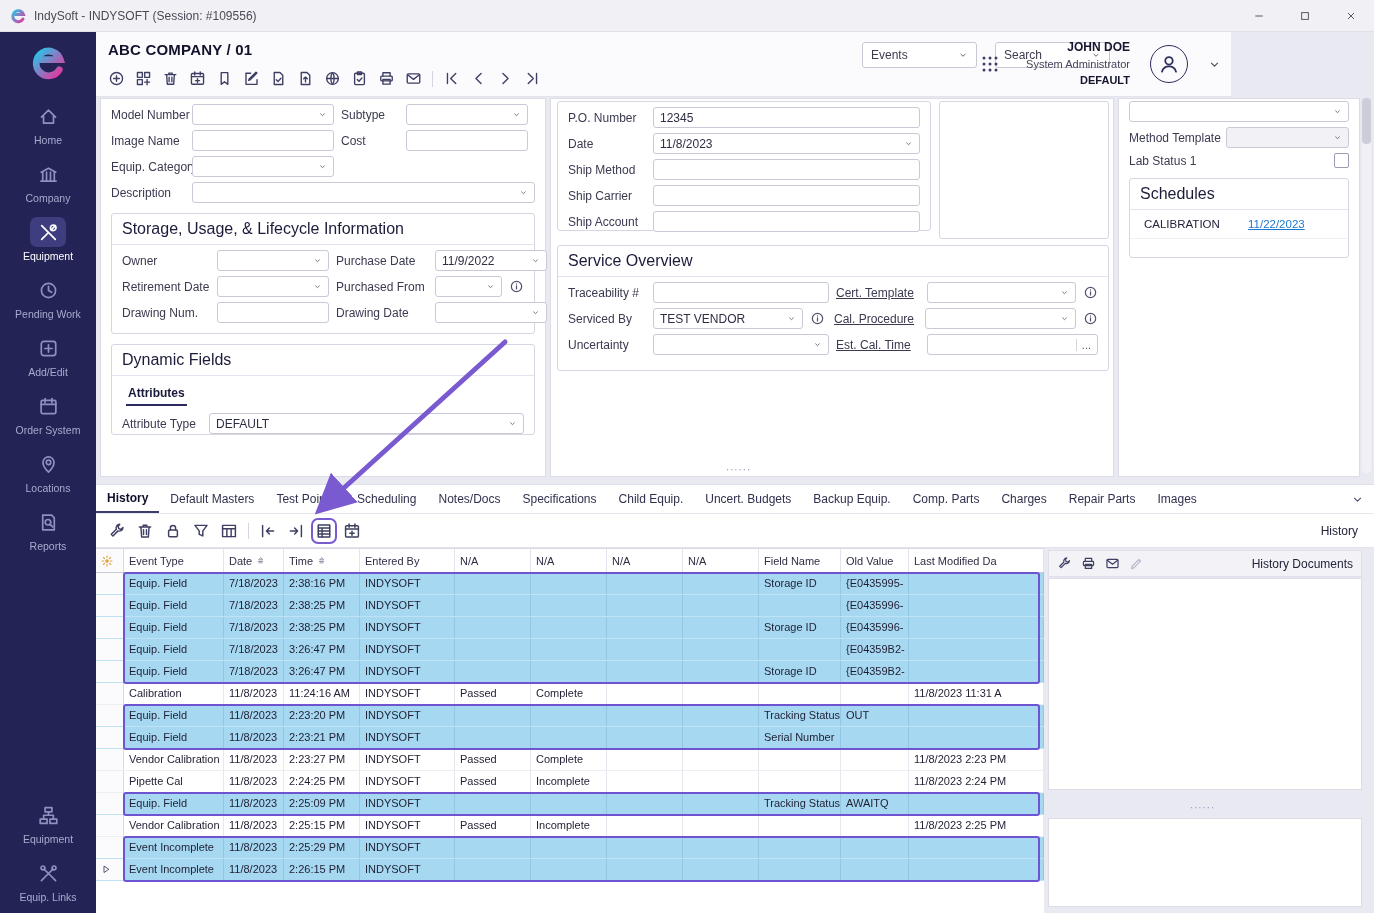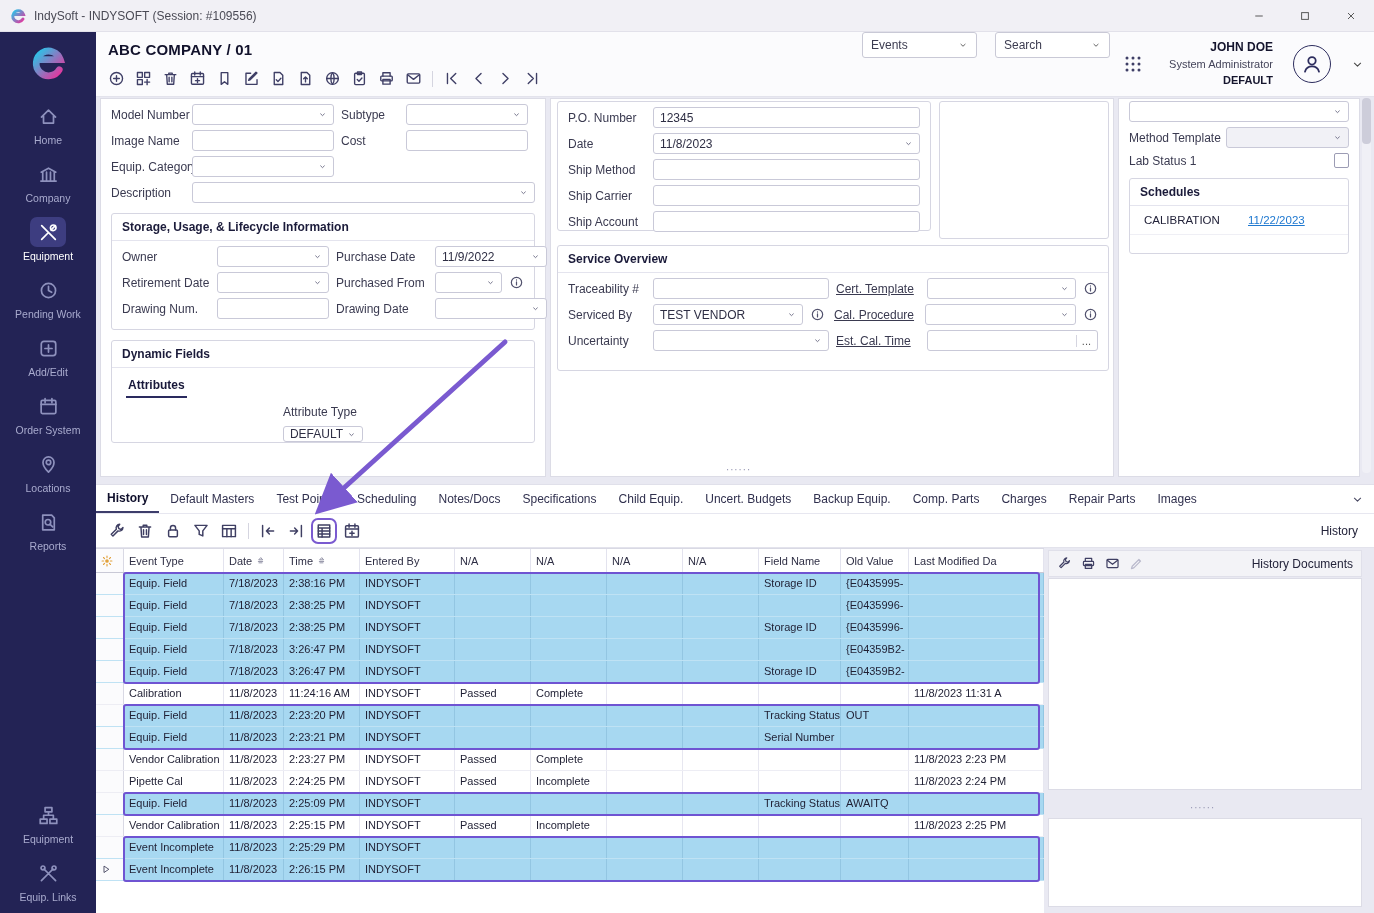--- a/index.html
+++ b/index.html
@@ -21,27 +21,27 @@
   .side-logo svg{width:36px;height:36px;}
   .side-item{width:92px;display:flex;flex-direction:column;align-items:center;padding:7px 0 6px;cursor:default;}
   .side-ic{width:36px;height:30px;border-radius:7px;display:flex;align-items:center;justify-content:center;color:#8e91bd;}
   .side-ic .ic{width:21px;height:21px;}
   .side-label{font-size:10.5px;color:#a9abce;margin-top:3px;white-space:nowrap;}
   .side-item.active .side-ic{background:#3d3d80;color:#ffffff;}
   .side-item.active .side-label{color:#ffffff;}
   .side-bottom{margin-top:auto;padding-bottom:4px;display:flex;flex-direction:column;align-items:center;}
 
   
-  .topbar{position:absolute;left:96px;top:32px;width:1278px;height:64px;background:#fbfbfd;border-bottom:1px solid #e3e3ec;}
+  .topbar{position:absolute;left:96px;top:32px;width:1135px;height:64px;background:#fbfbfd;border-bottom:1px solid #e3e3ec;}
   .page-title{position:absolute;left:12px;top:9px;font-size:15px;font-weight:bold;color:#12122c;letter-spacing:.2px;}
   .main-toolbar{position:absolute;left:12px;top:38px;display:flex;align-items:center;gap:10px;color:#3f3f66;}
   .tb-btn{display:flex;align-items:center;justify-content:center;}
   .tb-btn .ic{width:17px;height:17px;}
   .tb-sep{width:1px;height:16px;background:#d5d5e0;}
-  .sel{position:absolute;top:0;height:26px;background:#fff;border:1px solid #c9c9d6;border-radius:3px;display:flex;align-items:center;justify-content:space-between;padding:0 8px;font-size:12px;color:#3c3c50;box-sizing:border-box;}
+  .sel{position:absolute;top:10px;height:26px;background:#fff;border:1px solid #c9c9d6;border-radius:3px;display:flex;align-items:center;justify-content:space-between;padding:0 8px;font-size:12px;color:#3c3c50;box-sizing:border-box;}
   .sel .ic{width:10px;height:10px;color:#666;}
   .sel-events{left:766px;width:115px;}
   .sel-search{left:899px;width:115px;gap:16px;}
   .user-area{position:absolute;right:10px;top:0;height:64px;display:flex;align-items:center;gap:20px;}
   .apps-btn{color:#3f3f66;margin-right:6px;}
   .apps-btn .ic{width:20px;height:20px;}
   .user-text{text-align:right;line-height:1.45;}
   .user-name{font-size:12px;font-weight:bold;color:#15152e;}
   .user-role{font-size:11px;color:#44445a;}
   .user-profile{font-size:11px;font-weight:bold;color:#15152e;}
@@ -56,21 +56,21 @@
   .card-mid{left:454px;top:2px;width:564px;height:379px;}
   .card-right{left:1022px;top:2px;width:242px;height:379px;}
   .frow{display:flex;align-items:center;margin:5px 10px;gap:7px;}
   .lbl{font-size:12px;color:#3a3a50;white-space:nowrap;}
   .inp,.dd{height:21px;background:#fff;border:1px solid #c9c9d8;border-radius:3px;font-size:12px;color:#2e2e44;display:flex;align-items:center;padding:0 6px;box-sizing:border-box;white-space:nowrap;overflow:hidden;}
   .dd{justify-content:space-between;}
   .dd .ic{width:9px;height:9px;color:#676780;flex:none;margin-left:4px;}
   .dd.disabled{background:#f1f1f6;color:#9a9aae;}
   .info-btn{color:#52526e;display:flex;} .info-btn .ic{width:15px;height:15px;}
   .grp{border:1px solid #d6d6e2;border-radius:3px;margin:10px;background:#fff;}
-  .grp-title{font-size:12px;font-weight:bold;color:#1b1b3a;padding:6px 10px;border-bottom:1px solid #e4e4ee;}
+  .grp-title{font-size:16px;font-weight:normal;color:#1b1b3a;padding:6px 10px;border-bottom:1px solid #e4e4ee;}
   .w74{width:74px;flex:none;} .w58{width:58px;flex:none;} .w88{width:88px;flex:none;} .w92{width:92px;flex:none;}
   .w78{width:78px;flex:none;} .w84{width:84px;flex:none;text-decoration:underline;}
   .f112{width:112px;flex:none;} .f142{width:142px;flex:none;} .f122{width:122px;flex:none;} .f330{flex:1;}
   .attr-tab{display:inline-block;margin:8px 0 2px 14px;padding:2px 2px 4px;font-size:12px;font-weight:bold;color:#18183a;border-bottom:2px solid #2a2a5e;}
   .ellipsis-btn{font-size:11px;color:#555;border-left:1px solid #d5d5e0;padding-left:5px;margin-left:4px;flex:none;}
   .none-box{border:1px solid #d6d6e2;border-radius:2px;margin:6px 8px 8px;height:44px;font-size:11px;color:#55556a;padding:4px 8px;box-sizing:border-box;}
   .tl-head{display:flex;align-items:center;padding:5px 10px;border-bottom:1px solid #e4e4ee;}
   .tl-icons{margin-left:auto;display:flex;gap:8px;color:#44445f;}
   .tl-icons .ic{width:14px;height:14px;}
   .cb{width:13px;height:13px;border:1px solid #9c9cb4;border-radius:2px;background:#fff;flex:none;}
@@ -560,21 +560,21 @@
               <svg class="ic" viewBox="0 0 16 16">
                 <path d="M4.2 6.4 8 10l3.8-3.6" fill="none" stroke="currentColor" stroke-width="1.6"></path>
               </svg>
             </span>
         </div>
       </div>
 
       <div class="grp">
         <div class="grp-title">Dynamic Fields</div>
         <div class="attr-tab">Attributes</div>
-        <div class="frow" style="margin-bottom:0;flex-direction:column;">
+        <div class="frow" style="margin-bottom:0;">
           <span class="lbl" style="width:80px;">Attribute Type</span>
           <span class="dd" style="flex:1;">
               <span>DEFAULT</span>
               <svg class="ic" viewBox="0 0 16 16">
                 <path d="M4.2 6.4 8 10l3.8-3.6" fill="none" stroke="currentColor" stroke-width="1.6"></path>
               </svg>
             </span>
         </div>
       </div>
     </div>

